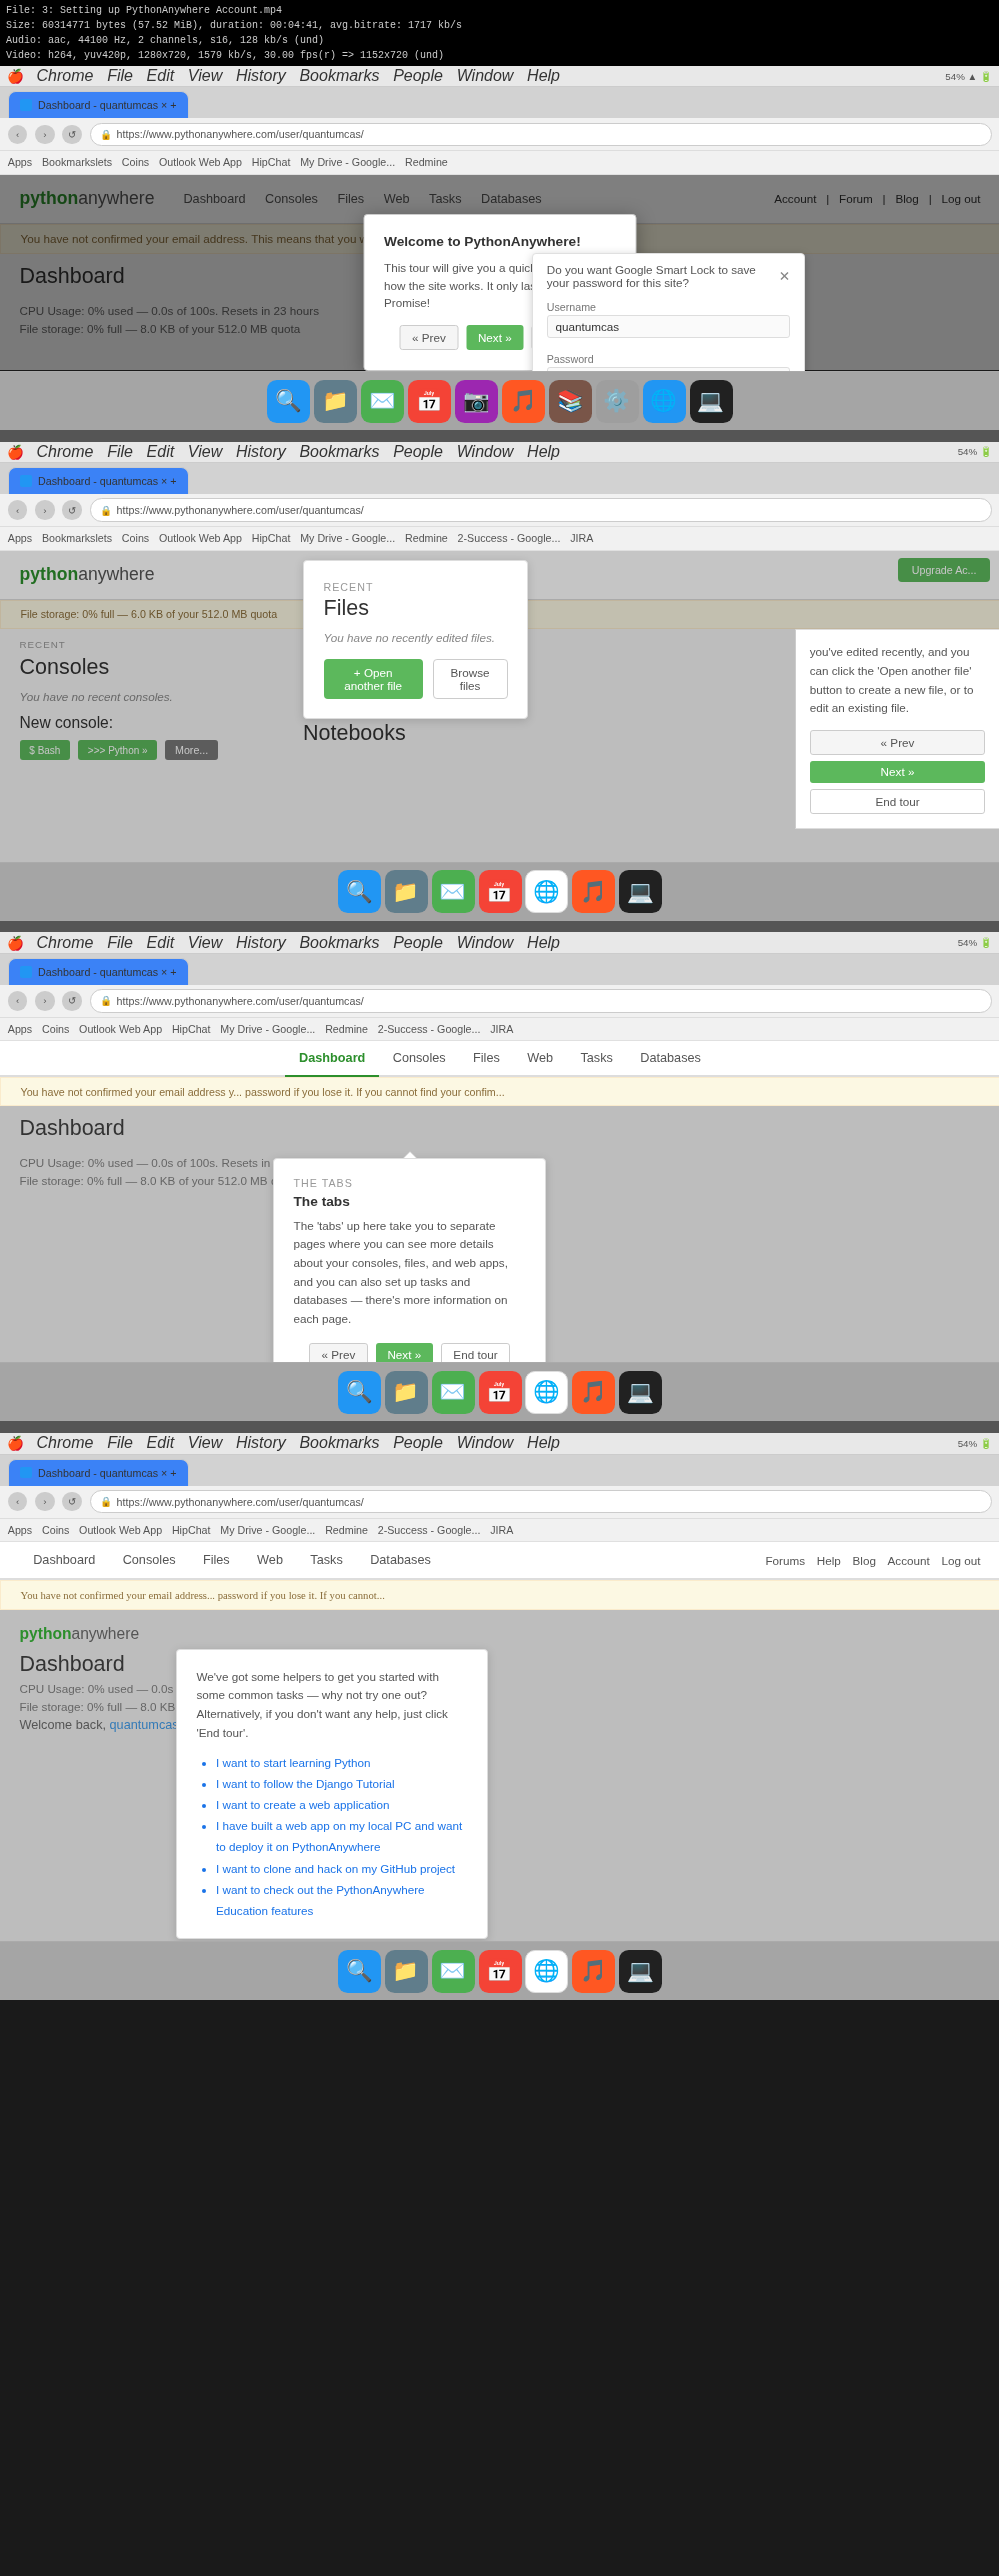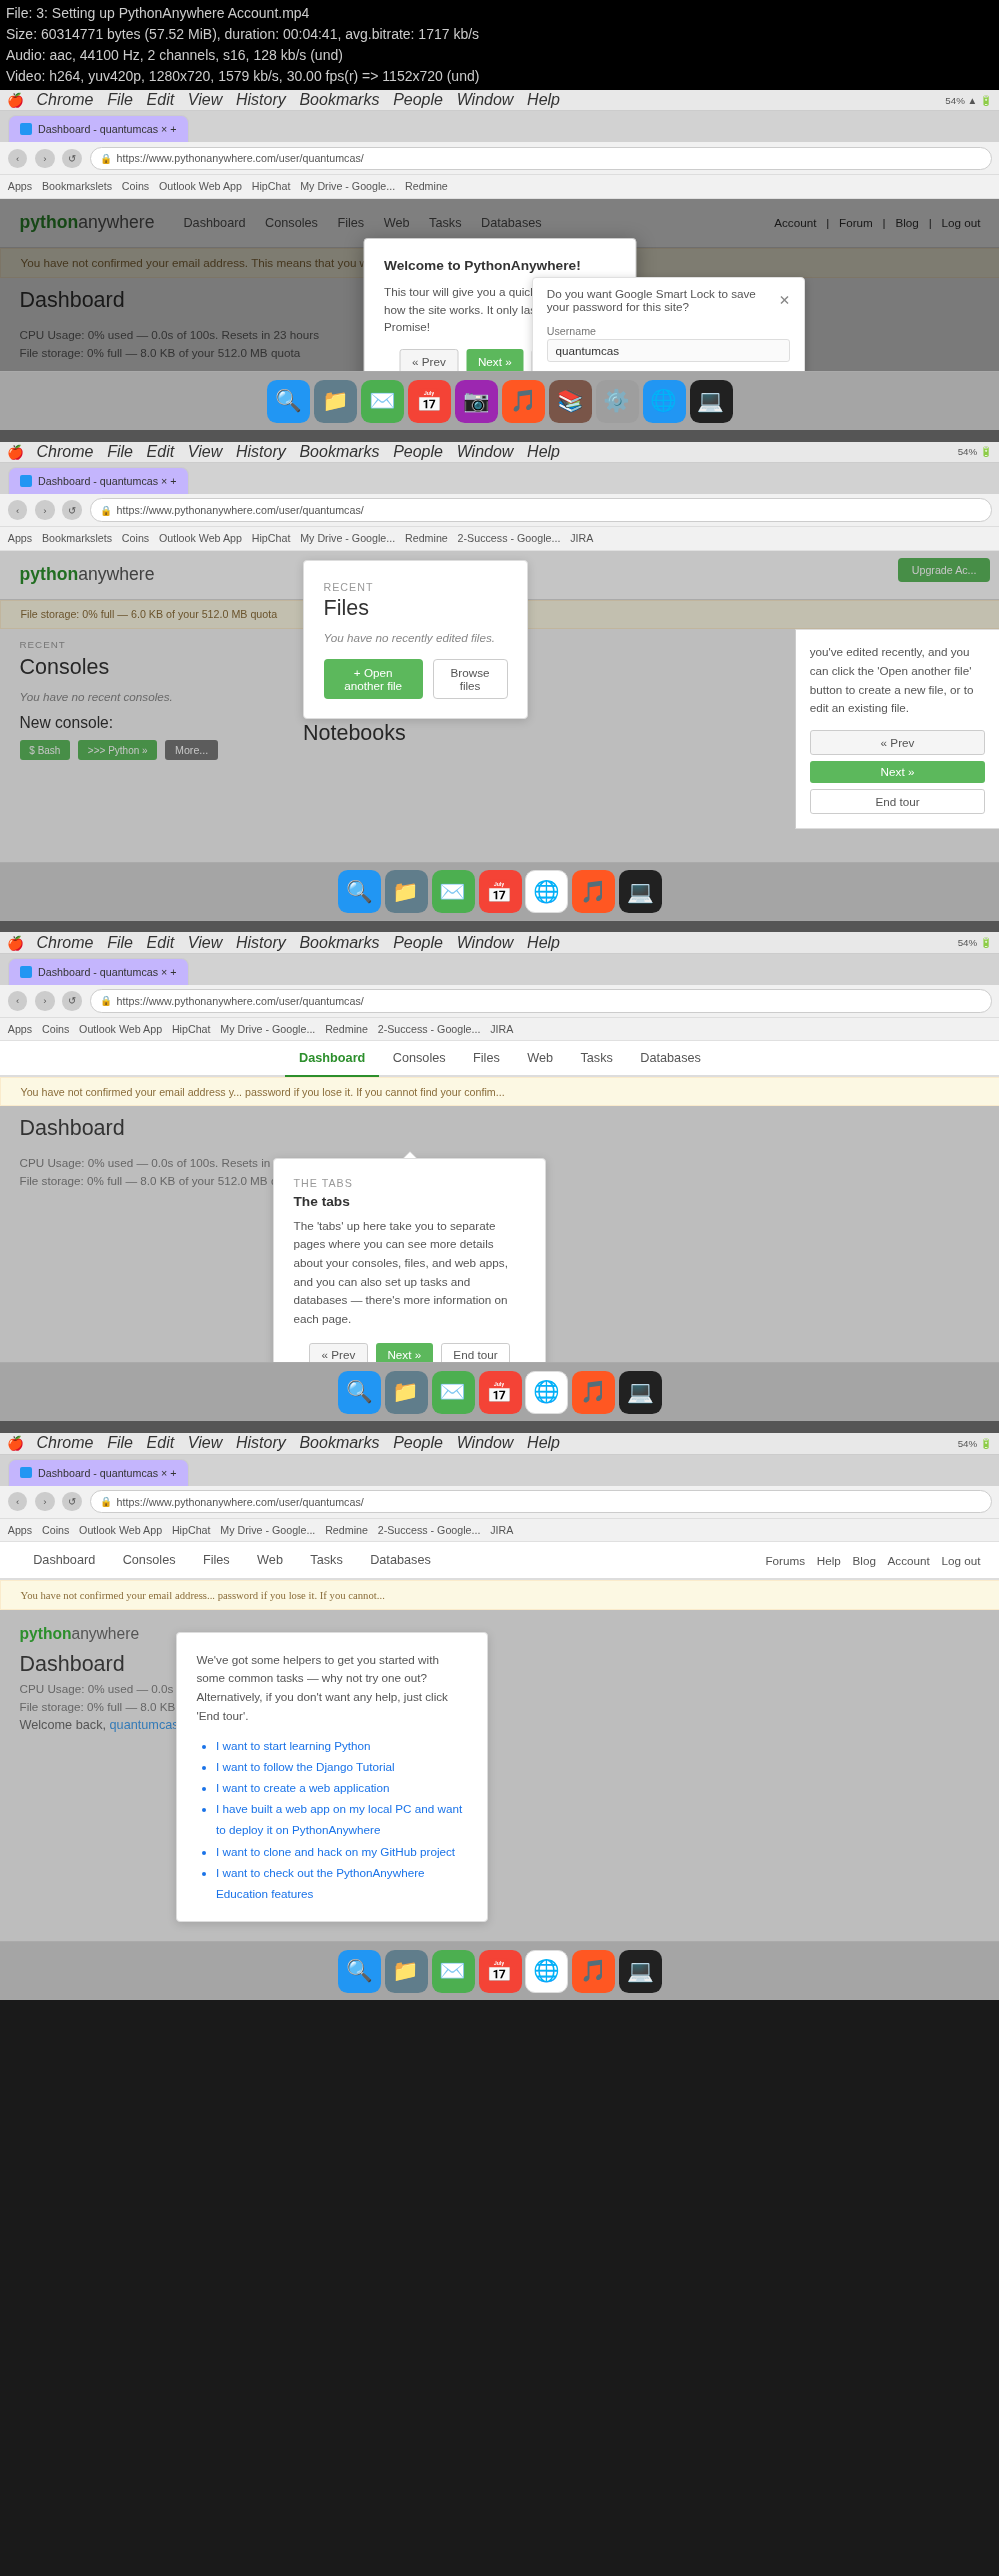--- a/index.html
+++ b/index.html
@@ -15,24 +15,24 @@
     .screen-section {
       position: relative;
       width: 1000px;
       overflow: hidden;
     }
 
     
     .video-info {
       background: #000;
       color: #ccc;
-      font-size: 14px;
+      font-size: 10px;
       padding: 2.9px 5.9px;
       line-height: 1.5;
-      font-family: Liberation Sans, sans-serif;
+      font-family: Liberation Mono, monospace;
     }
 
     
     .mac-menubar {
       background: #e8e8e8;
       height: 21.5px;
       display: flex;
       align-items: center;
       padding: 0 7.8px;
       font-size: 11.7px;
@@ -44,21 +44,21 @@
 
     
     .chrome-tabbar {
       background: #d2d2d2;
       height: 31px;
       display: flex;
       align-items: flex-end;
       padding: 0 7.8px;
     }
     .chrome-tab {
-      background: #c4b5fd;
+      background: #3b82f6;
       border-radius: 7.8px 7.8px 0 0;
       height: 27px;
       display: flex;
       align-items: center;
       padding: 0 11.7px;
       font-size: 10.7px;
       min-width: 176px;
       border: 1px solid #ccc;
       border-bottom: none;
       gap: 5.9px;
@@ -388,21 +388,21 @@
       border-bottom: 2.9px solid transparent;
       margin-bottom: -2px;
     }
     .tab-item.active {
       color: #2c8f2c;
       border-bottom-color: #2c8f2c;
       font-weight: 600;
     }
     .helpers-popup {
       position: absolute;
-      top: 90px;
+      top: 107px;
       left: 176px;
       background: #fff;
       border: 1px solid #ddd;
       border-radius: 3.9px;
       box-shadow: 0 2px 9.8px rgba(0,0,0,0.15);
       z-index: 20;
       padding: 17.6px 19.5px;
       width: 312px;
     }
     .helpers-popup p {

